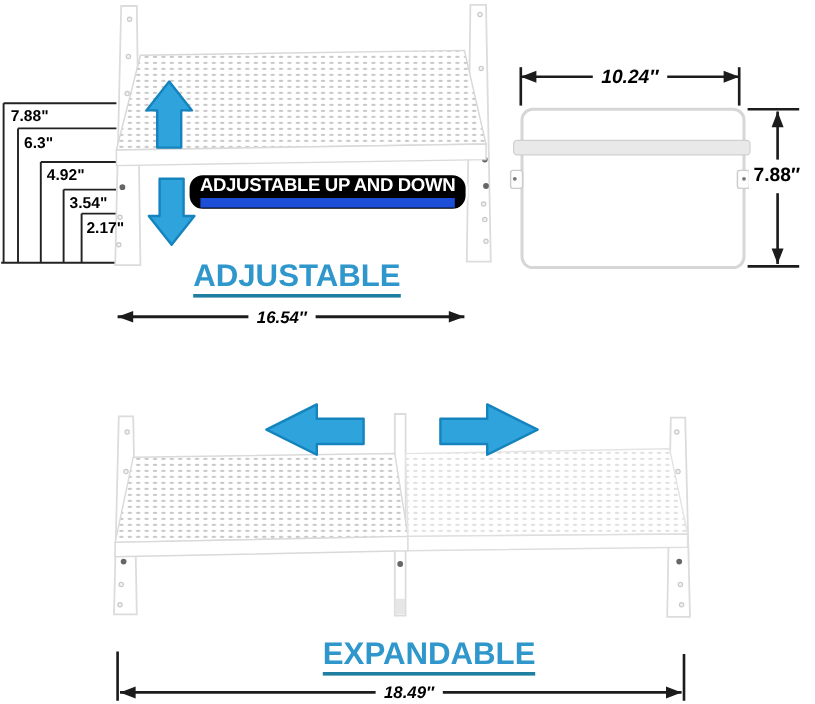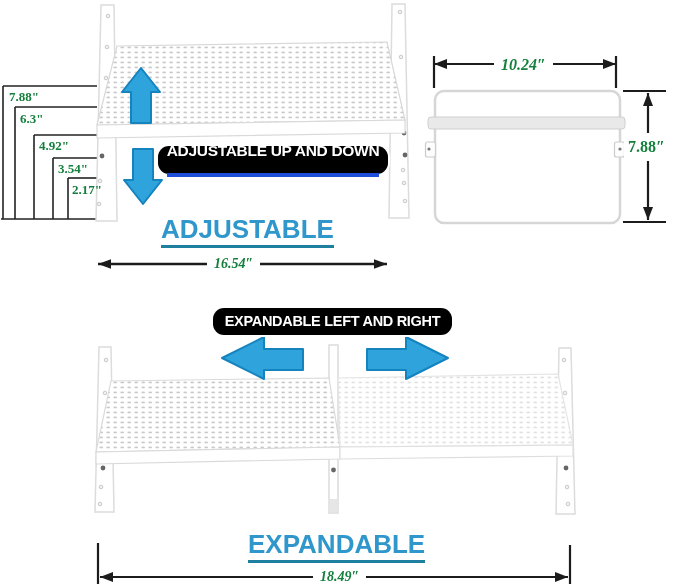--- a/index.html
+++ b/index.html
@@ -1,40 +1,40 @@
 <!DOCTYPE html>
 <html><head>
 <meta charset="utf-8">
 <style>
   html,body{margin:0;padding:0;background:#ffffff;}
   .canvas{
     position:relative;width:679px;height:587px;background:#ffffff;overflow:hidden;
     font-family:"Liberation Sans",sans-serif;
   }
   .art{position:absolute;left:0;top:0;}
-  .lbl{position:absolute;white-space:nowrap;color:#15803d;font-family:Liberation Serif, serif;}
+  .lbl{position:absolute;white-space:nowrap;color:#000000;}
   .dim-sm{font-size:13px;font-weight:700;}
   .dim-md{
     font-size:14px;font-weight:800;font-style:italic;
     background:#ffffff;padding:1px 7px;line-height:20px;
   }
   .dim-lg{
     font-size:16px;font-weight:800;font-style:normal;
     background:#ffffff;padding:2px 4px;line-height:24px;
   }
   .banner{
     position:absolute;display:flex;align-items:center;justify-content:center;
     background:#000000;color:#ffffff;border-radius:11px;
     box-shadow:0 0 0 2px #ffffff;
   }
   .banner .btxt{
     font-weight:800;letter-spacing:-0.3px;line-height:1;
   }
   .banner.with-underline .btxt{
-    border-bottom:4px solid #1d4ed8;padding-bottom:14px;
+    border-bottom:8px solid #1d4ed8;padding-bottom:2px;
   }
   .heading{position:absolute;}
   .heading span{
     display:inline-block;font-size:26px;font-weight:800;letter-spacing:0px;
     color:#2f97cc;border-bottom:3px solid #1f7fa0;padding-bottom:2px;line-height:1.05;
   }
 </style>
 </head>
 <body>
 
@@ -181,23 +181,20 @@
   <div class="heading" style="left:161px;top:216px">
     <span>ADJUSTABLE</span>
   </div>
 
   <div class="lbl dim-md" style="left:207px;top:253px">16.54″</div>
 
   <div class="lbl dim-md" style="left:494px;top:54px;font-size:16px">10.24″</div>
 
   <div class="lbl dim-lg" style="left:624px;top:133px">7.88″</div>
 
-  <div class="banner" style="left:213px;top:308px;width:239px;height:27px">
-    <span class="btxt" style="font-size:14.5px">EXPANDABLE LEFT AND RIGHT</span>
-  </div>
-
-  <div class="heading" style="left:248px;top:531px">
+
+  <div class="heading" style="left:269px;top:531px">
     <span>EXPANDABLE</span>
   </div>
 
   <div class="lbl dim-md" style="left:313px;top:566px">18.49″</div>
 
 </div>
 
 </body></html>

